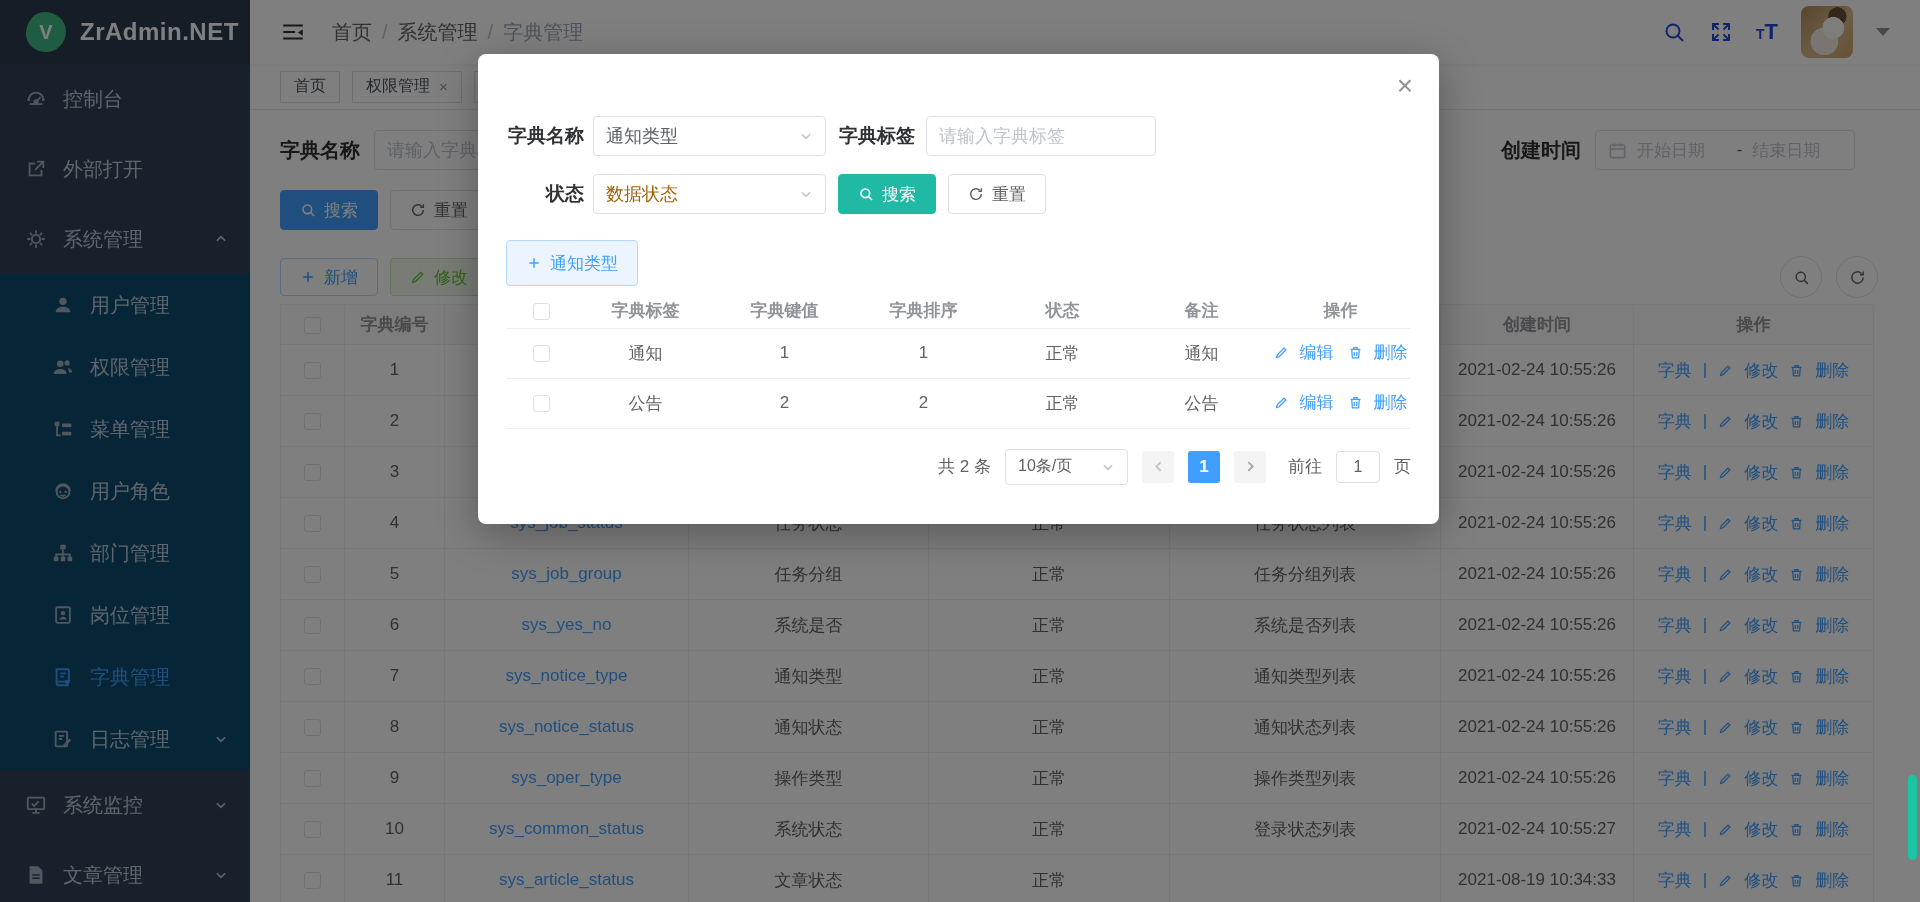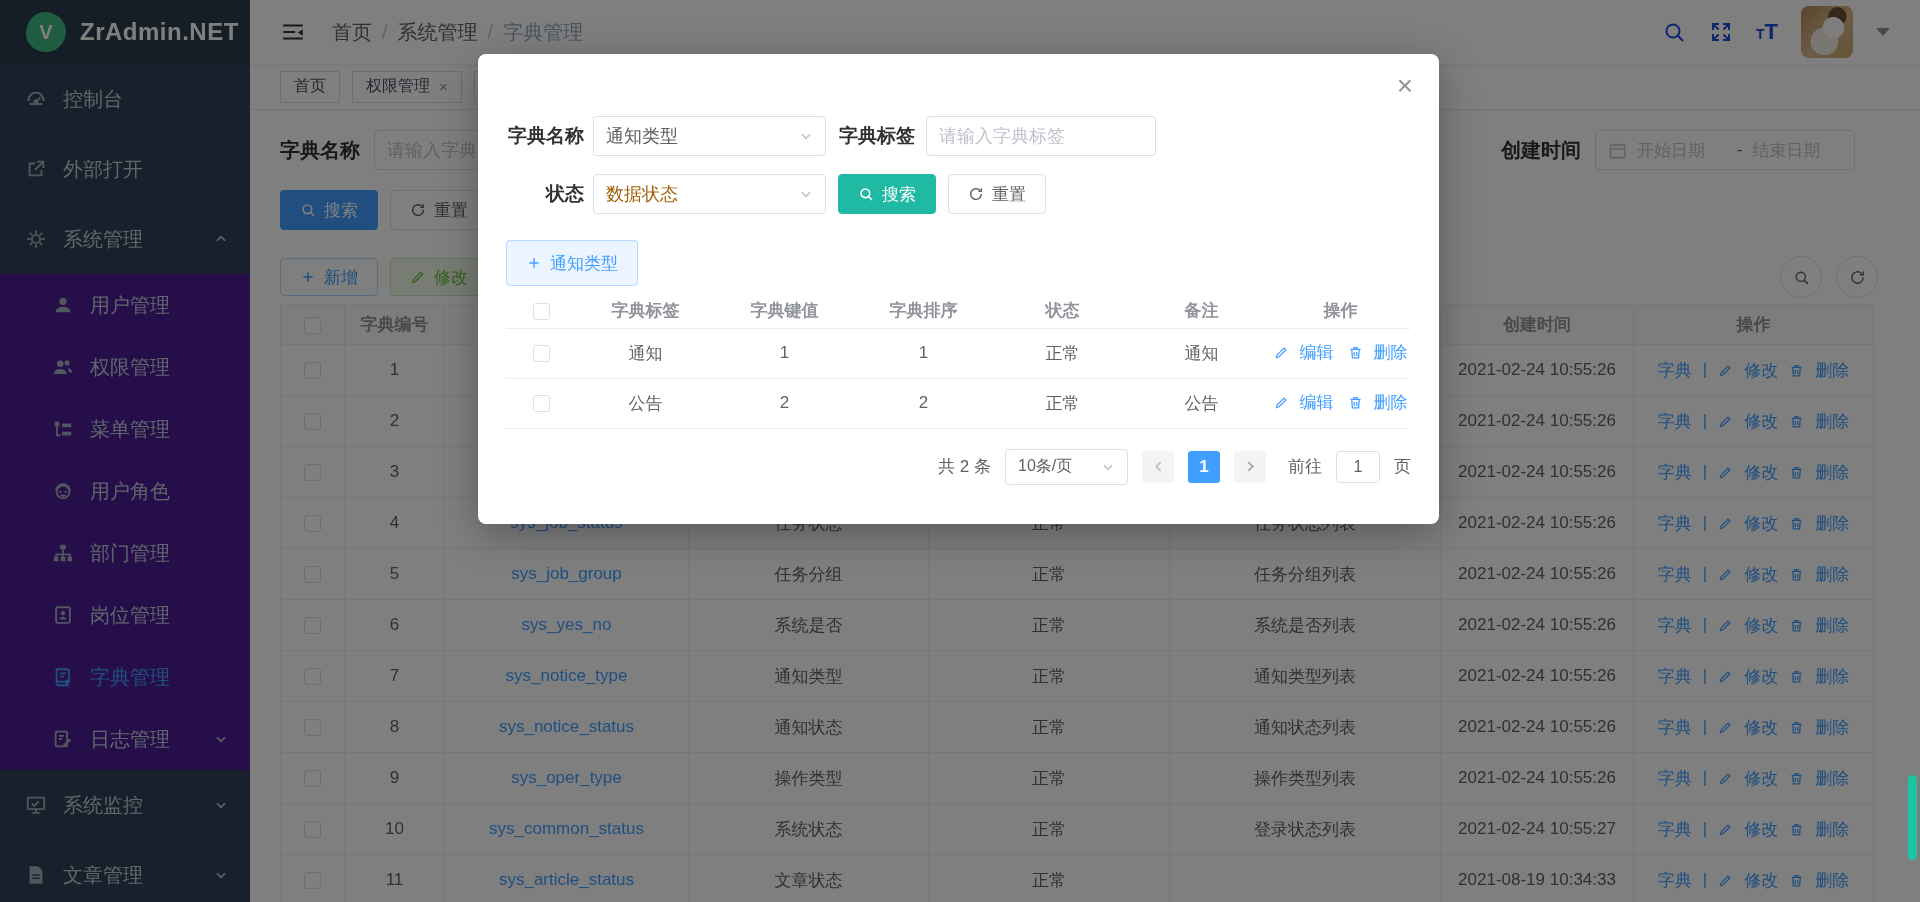--- a/index.html
+++ b/index.html
@@ -10,21 +10,21 @@
   .app{display:flex;width:1920px;height:902px}
 
   
   .sidebar{width:250px;flex-shrink:0;background:#304156;color:#bfcbd9;overflow:hidden}
   .logo-row{height:64px;display:flex;align-items:center;gap:14px;padding-left:26px;background:#2b3a4d}
   .logo-blob{width:40px;height:40px;background:#41b883;border-radius:46% 54% 50% 50%/55% 48% 52% 45%;display:flex;align-items:center;justify-content:center;color:#fff;font-weight:bold;font-size:20px}
   .logo-text{color:#fff;font-size:24px;font-weight:bold;letter-spacing:.5px}
   .menu-item{height:70px;display:flex;align-items:center;padding-left:25px;font-size:20px;position:relative;cursor:pointer}
   .menu-item .mi{width:22px;height:22px;margin-right:16px;color:#a3aebc;flex-shrink:0}
   .menu-item .chev{position:absolute;right:22px;width:14px;height:14px;color:#bfcbd9}
-  .submenu{background:#4c1d95}
+  .submenu{background:#0c4a6e}
   .submenu .menu-item{height:62px;padding-left:52px}
   .menu-item.active{color:#409eff}
   .menu-item.active .mi{color:#409eff}
 
   
   .main{flex:1;display:flex;flex-direction:column;min-width:0}
   .topbar{height:64px;background:#fff;display:flex;align-items:center;padding:0 30px;box-shadow:0 1px 4px rgba(0,21,41,.08);position:relative;z-index:2}
   .hamburger{width:26px;height:26px;color:#303133;cursor:pointer}
   .breadcrumb{display:flex;align-items:center;gap:10px;margin-left:26px;font-size:20px;color:#606266}
   .breadcrumb .sep{color:#c0c4cc}

